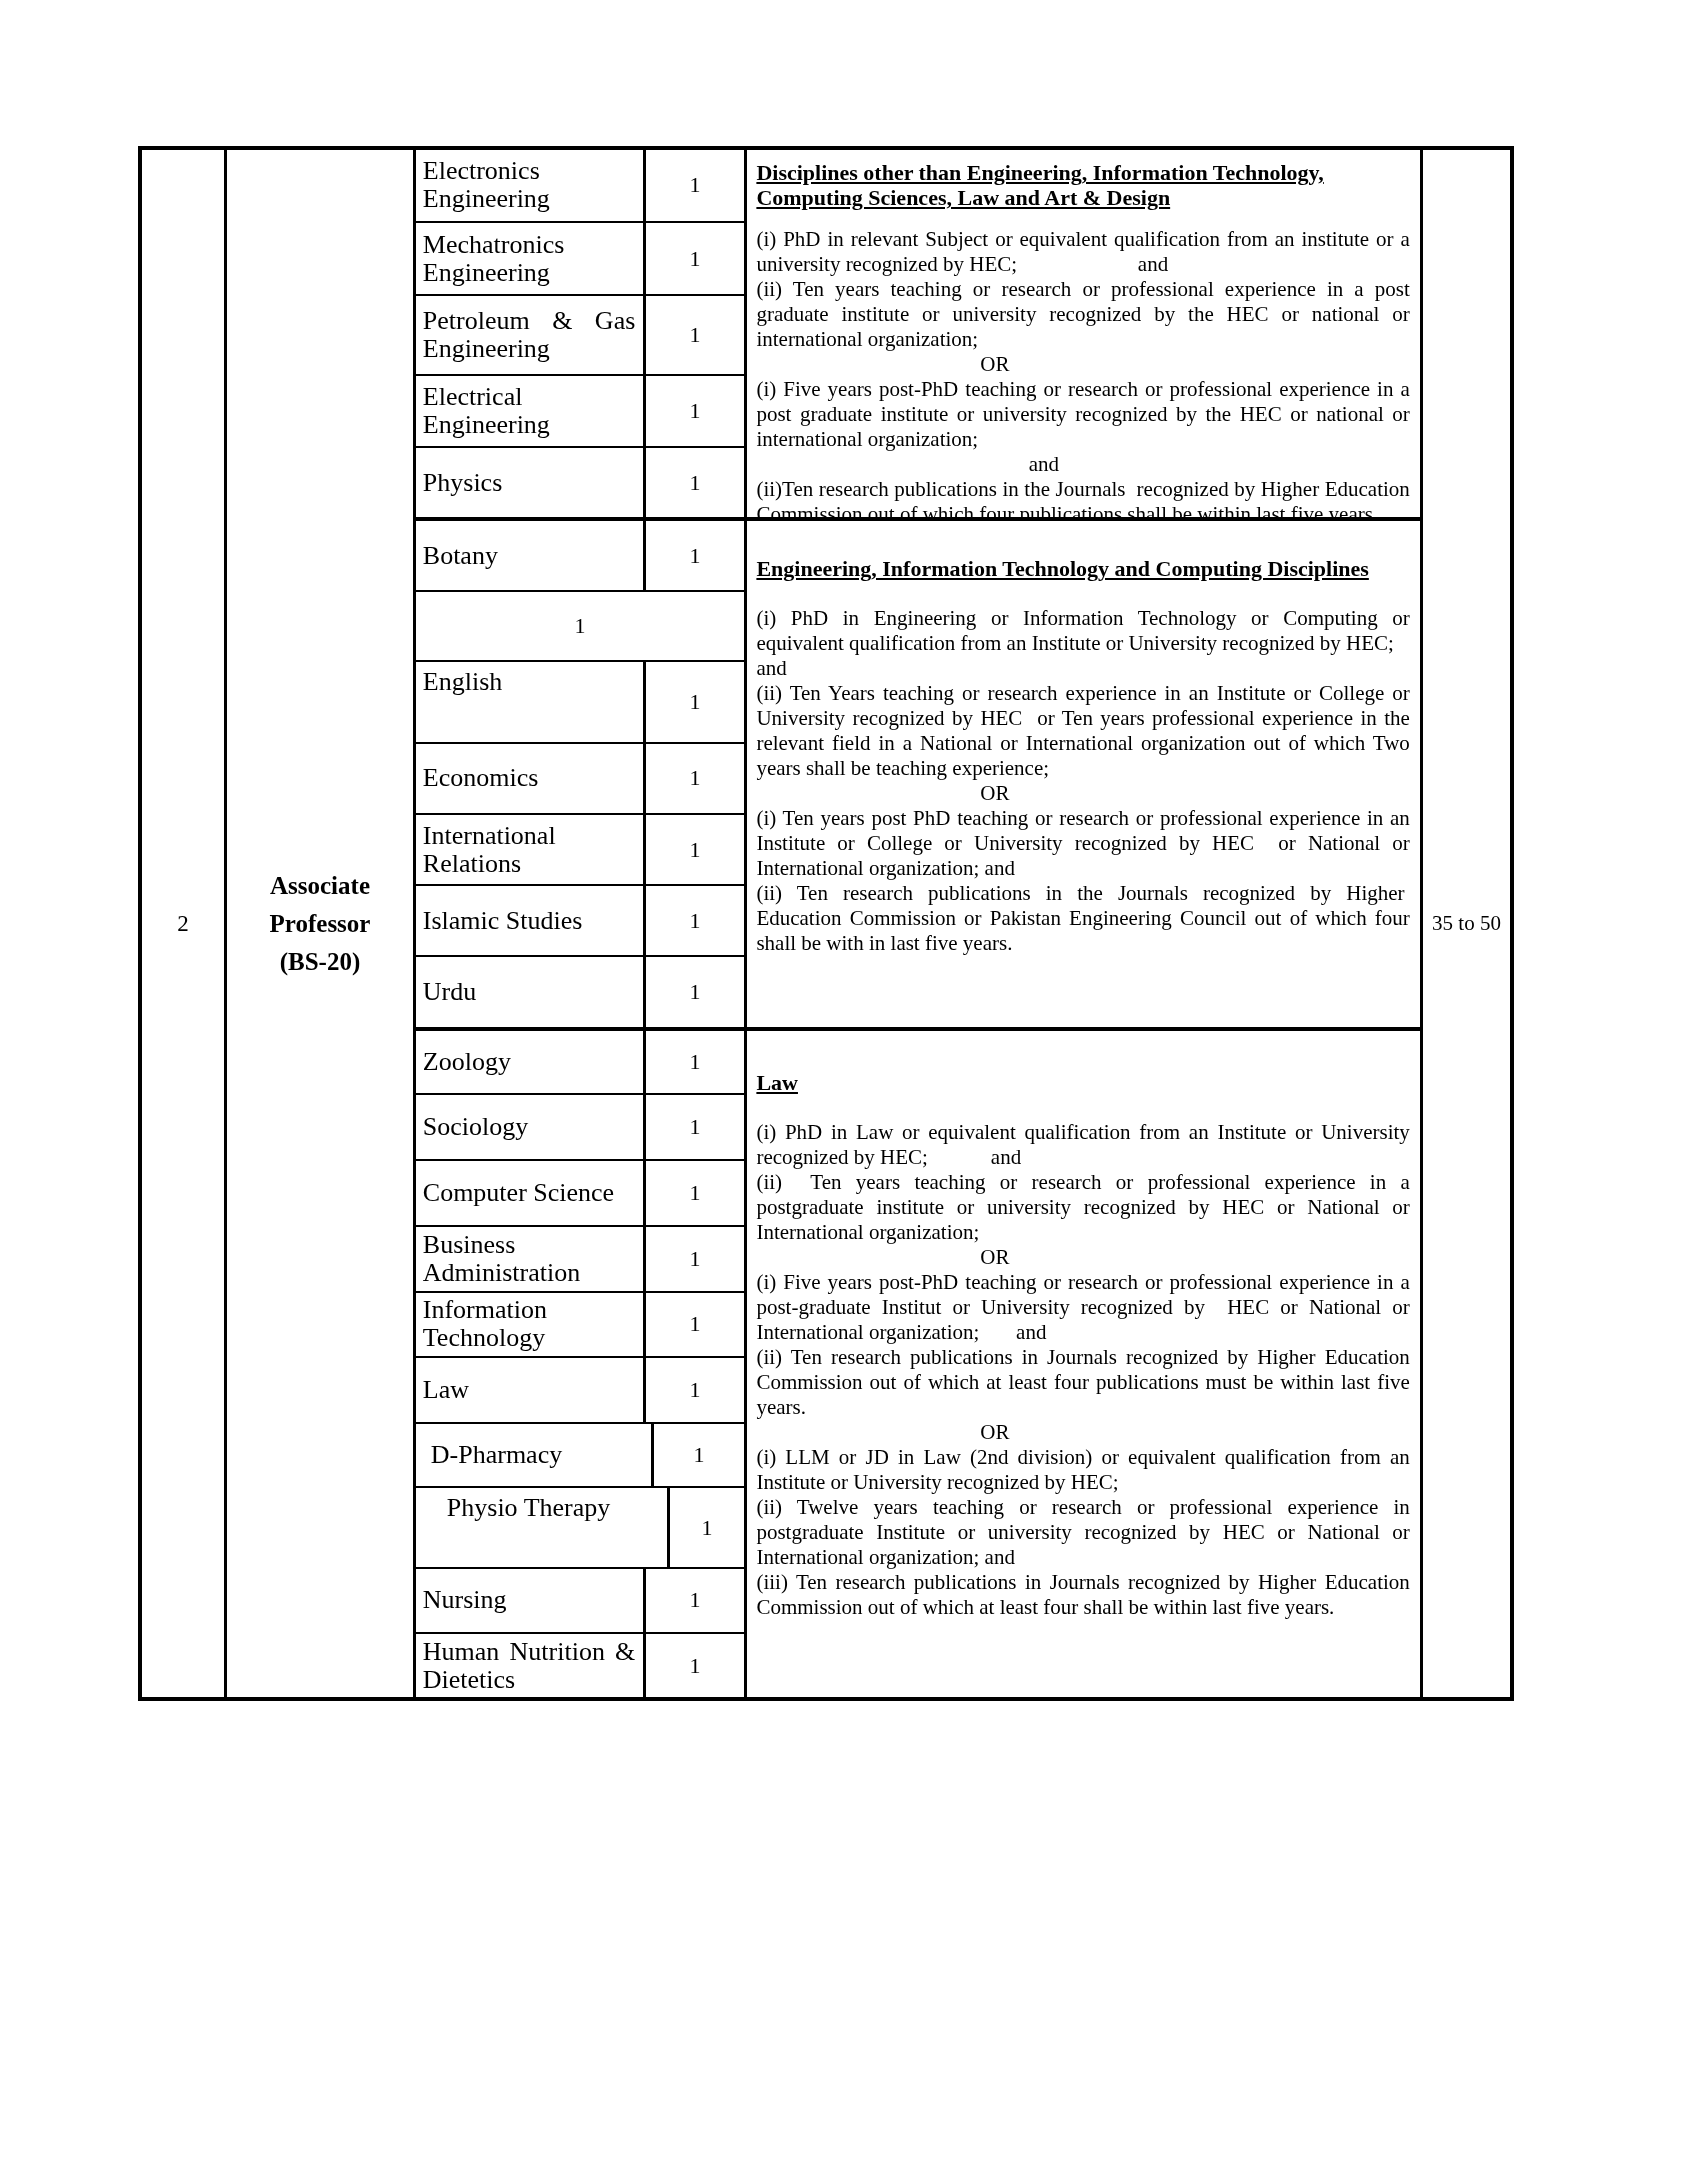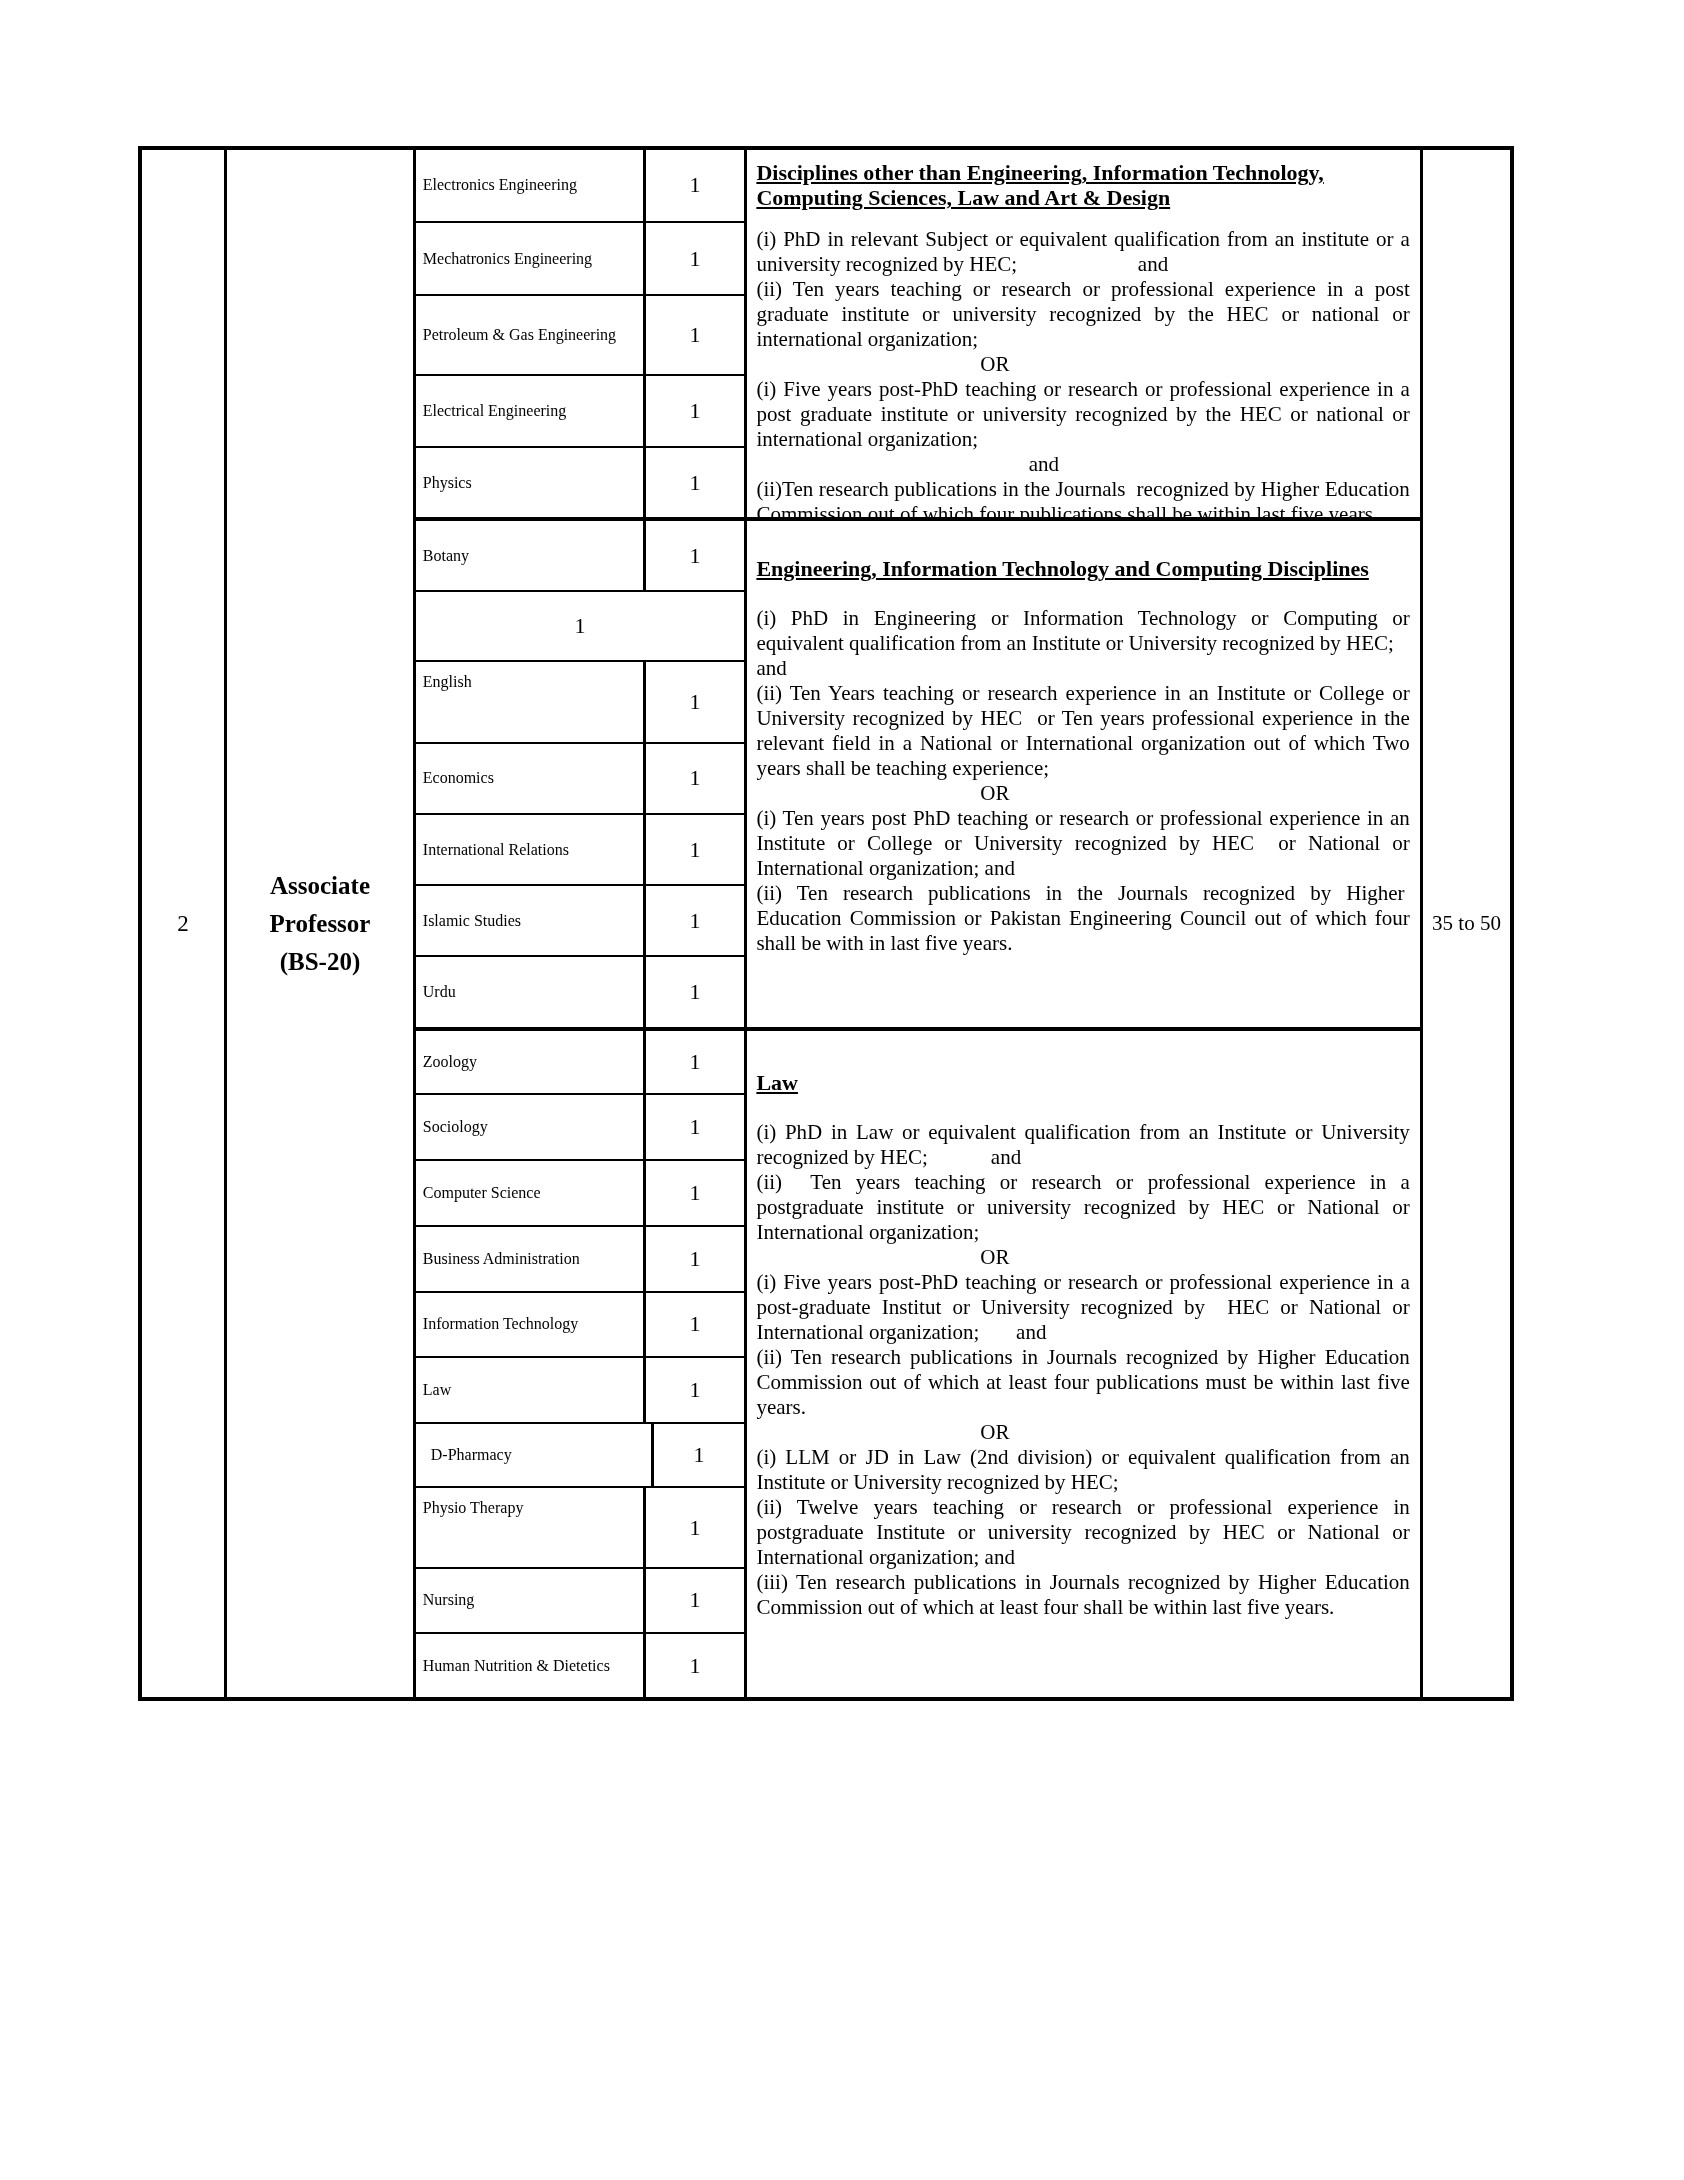--- a/index.html
+++ b/index.html
@@ -27,21 +27,21 @@
     display:flex; align-items:center; justify-content:center; font-size:21px; white-space:nowrap;
   }
   .gsep { flex:none; height:3.4px; border-top:2.6px solid #000; border-bottom:2.6px solid #000; background:#fff; }
   .group { display:flex; flex:1 1 0; min-height:0; }
   .rows { width:331px; flex:none; display:flex; flex-direction:column; border-right:3.4px solid #000; }
   .row { display:flex; flex:1 1 0; min-height:0; }
   .row + .row { border-top:2.6px solid #000; }
   .disc {
     width:230px; flex:none; border-right:3.4px solid #000;
     display:flex; align-items:center; padding:3.4px 7.7px 3.4px 6.8px;
-    font-size:16px; line-height:28px;
+    font-size:26px; line-height:28px;
   }
   .disc span { display:block; width:100%; text-align:justify; }
   .row.vtop .disc { align-items:flex-start; padding-top:6px; }
   .num { flex:1 1 0; display:flex; align-items:center; justify-content:center; font-size:22px; }
   .qual {
     flex:1 1 0; min-width:0; overflow:hidden;
     padding:6.8px 10.2px 0 9.4px; font-size:21px; line-height:25px; text-align:justify;
   }
   .qhead { font-weight:bold; text-decoration:underline; text-align:left; font-size:22px; }
   .g0 .qhead-wrap { margin:3.4px 0 17px 0; }
@@ -205,21 +205,21 @@
       <span>Law</span>
     </div>
     <div class="num">1</div>
   </div>
           <div class="row" style="flex-grow: 77; padding-left: 8px;">
     <div class="disc">
       <span>D-Pharmacy</span>
     </div>
     <div class="num">1</div>
   </div>
-          <div class="row vtop" style="flex-grow: 96;">
+          <div class="row vtop" style="flex-grow: 96; padding-left: 24px;">
     <div class="disc">
       <span>Physio Therapy</span>
     </div>
     <div class="num">1</div>
   </div>
           <div class="row" style="flex-grow: 78;">
     <div class="disc">
       <span>Nursing</span>
     </div>
     <div class="num">1</div>

